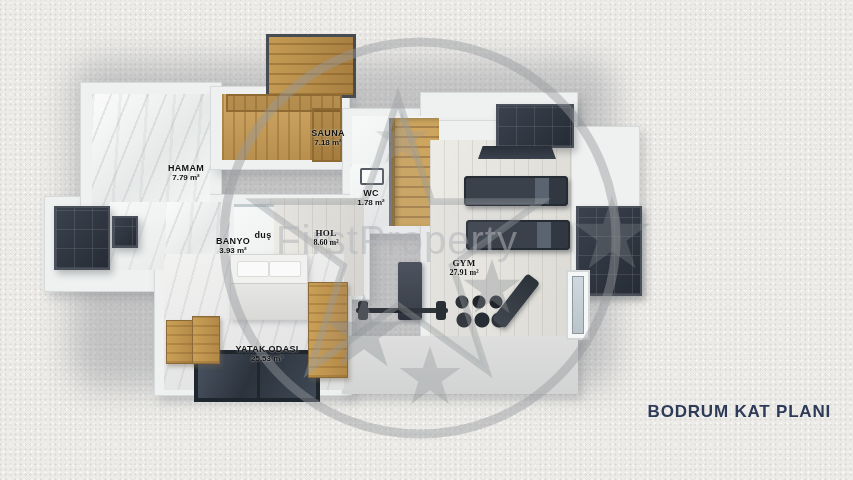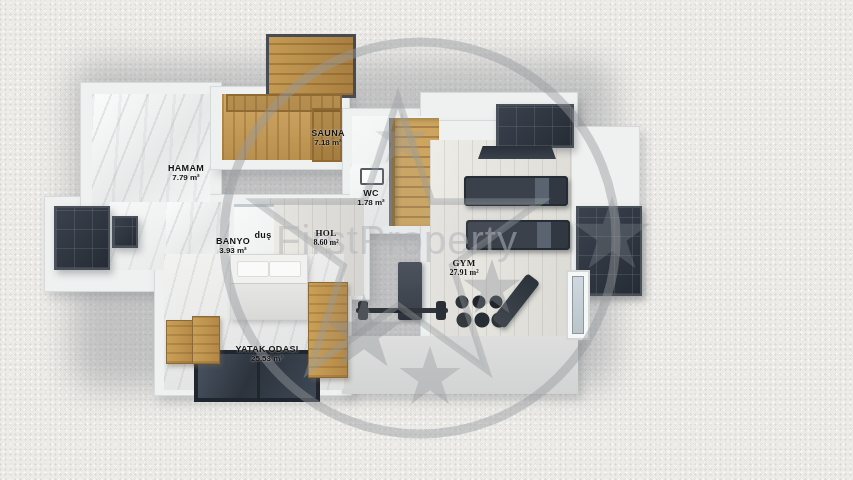--- a/index.html
+++ b/index.html
@@ -233,15 +233,16 @@
   <div class="abs label" style="left:464px;top:258px;font-family:Liberation Serif, serif;">
     <span class="lname">GYM</span>
     <span class="larea">27.91 m²</span>
   </div>
   <div class="abs label" style="left:267px;top:336px;margin-top:8px;">
     <span class="lname">YATAK ODASI</span>
     <span class="larea">25.53 m²</span>
   </div>
 
   <div class="abs title-block">
+    <div class="title-main">BODRUM KAT PLANI</div>
   </div>
 
 </div>
 
 </body></html>

